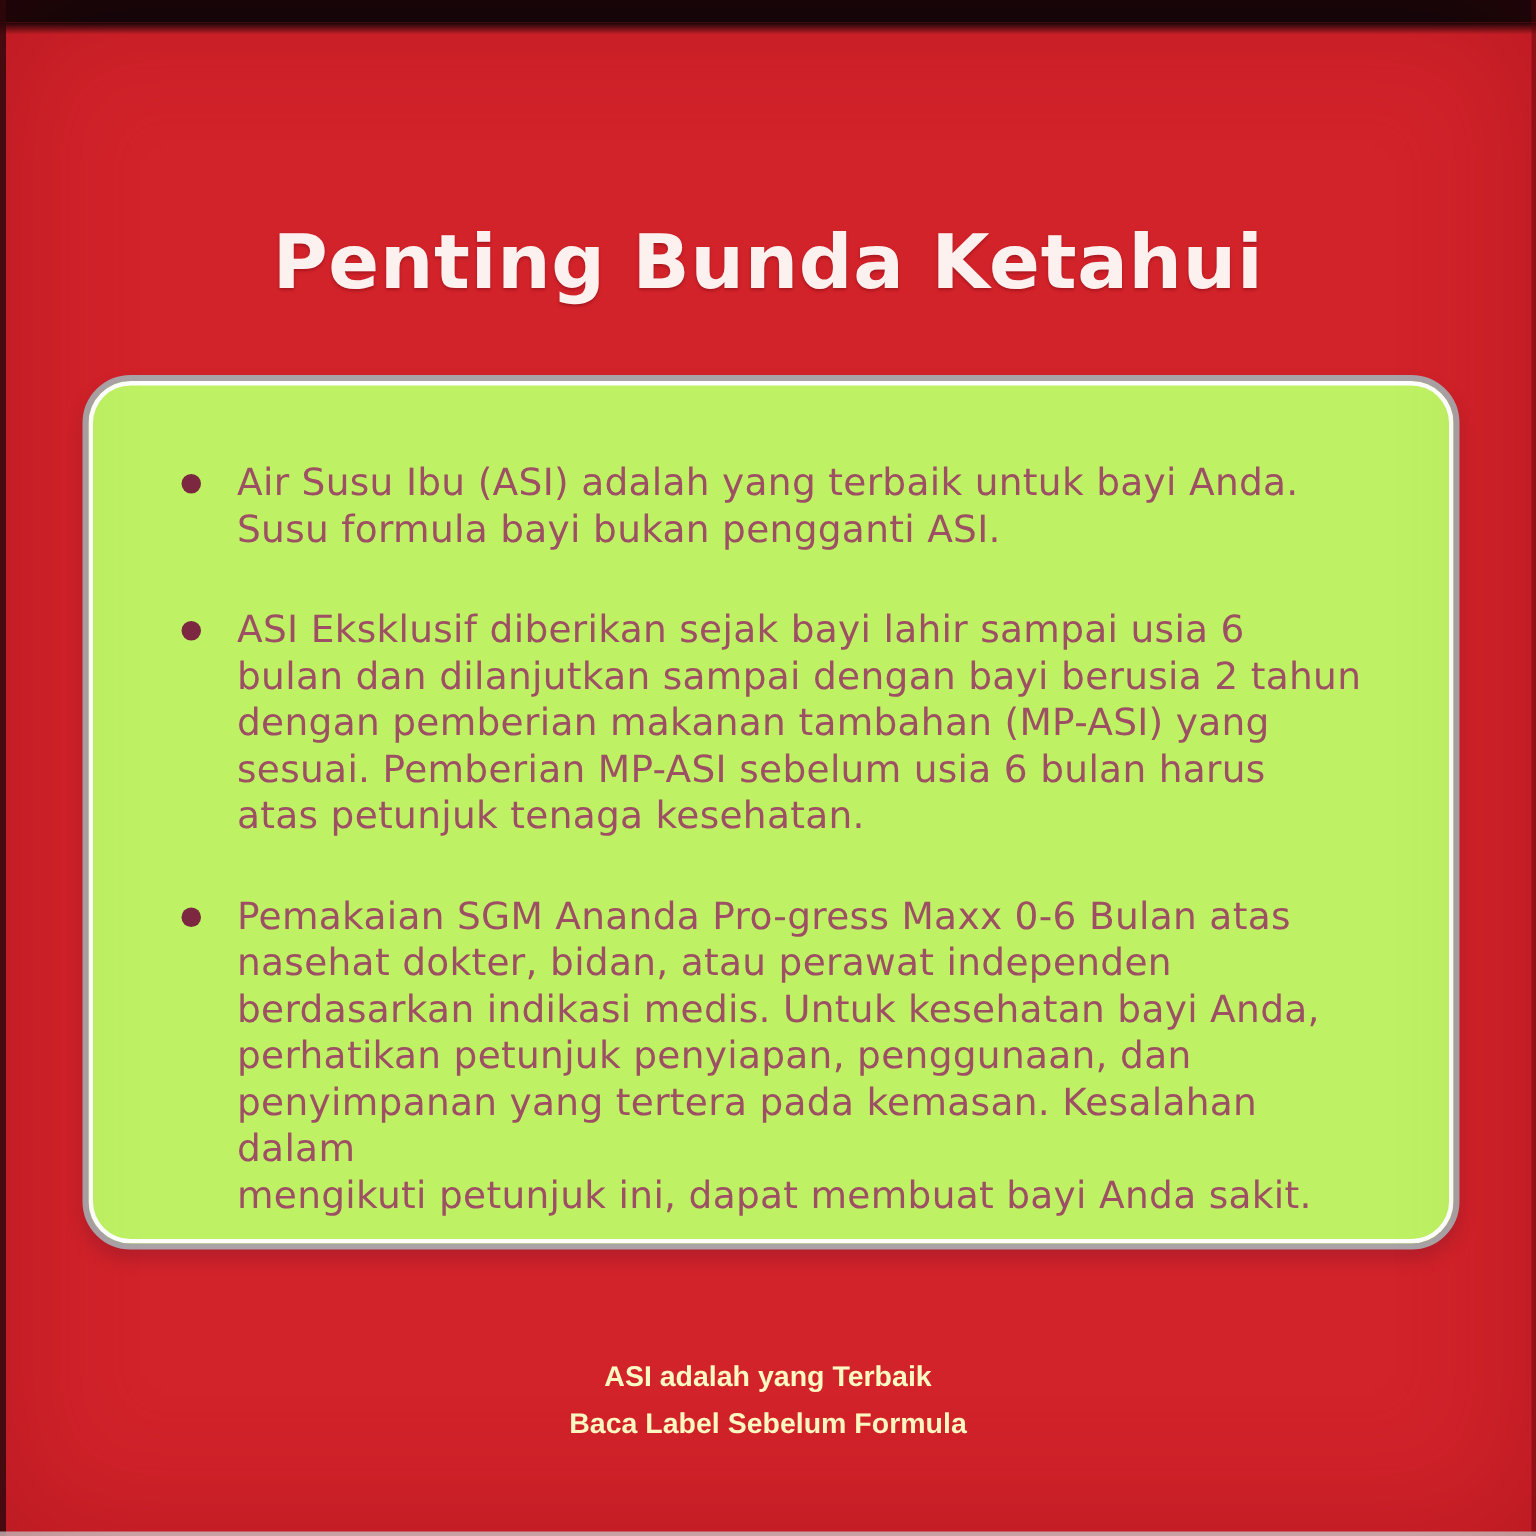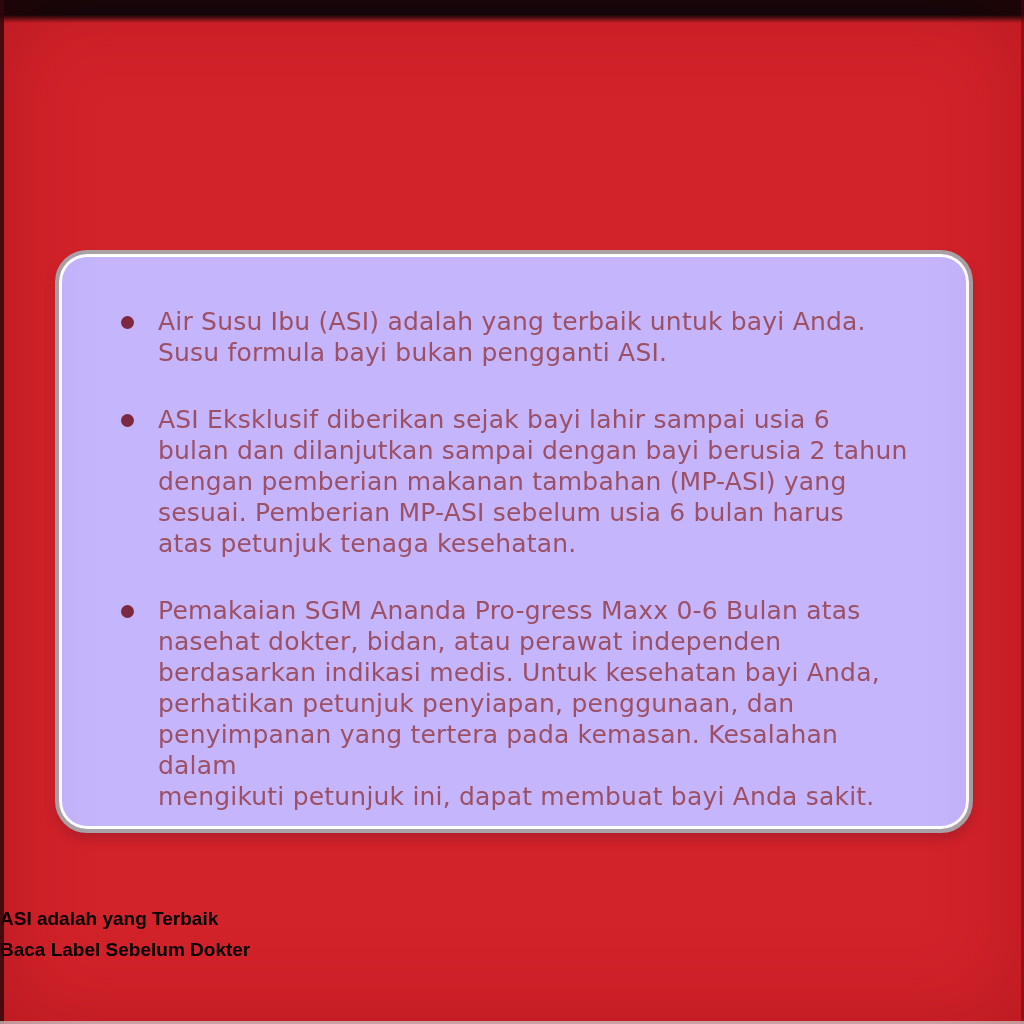--- a/index.html
+++ b/index.html
@@ -61,21 +61,21 @@
     letter-spacing: 0.5px;
     text-shadow: 0 1px 2px rgba(90, 0, 8, 0.35);
   }
   .card {
     position: absolute;
     left: 55px;
     top: 250px;
     width: 918px;
     height: 583px;
     box-sizing: border-box;
-    background: #c4b5fd;
+    background: #bef264;
     border: 4px solid #a9a2a6;
     border-radius: 32px;
     box-shadow: 0 7px 10px rgba(135, 25, 45, 0.38),
                 inset 0 0 0 3px #ffffff;
   }
   .bullet-list {
     position: absolute;
     top: 52px;
     left: 62px;
     right: 50px;
@@ -98,35 +98,37 @@
     color: #9d4f63;
     font-size: 25px;
     line-height: 31px;
     letter-spacing: 0.2px;
   }
   .page-footer {
     position: absolute;
     top: 903px;
     left: 0;
     width: 100%;
-    color: #000000;
+    text-align: center;
+    color: #fef9c3;
     font-family: "Liberation Sans", sans-serif;
     font-weight: bold;
     font-size: 19px;
     line-height: 31px;
   }
 </style>
 </head>
 <body>
 
 <div class="frame">
 
   <div class="top-bar"></div>
   <div class="top-bar-fade"></div>
 
+  <h1 class="page-title">Penting Bunda Ketahui</h1>
 
   <div class="card">
     <div class="bullet-list">
 
       <div class="bullet-item">
         <span class="bullet-dot"></span>
         <span class="bullet-text">Air Susu Ibu (ASI) adalah yang terbaik untuk bayi Anda.
 Susu formula bayi bukan pengganti ASI.</span>
       </div>
 
@@ -147,20 +149,20 @@
 perhatikan petunjuk penyiapan, penggunaan, dan
 penyimpanan yang tertera pada kemasan. Kesalahan dalam
 mengikuti petunjuk ini, dapat membuat bayi Anda sakit.</span>
       </div>
 
     </div>
   </div>
 
   <div class="page-footer">
     <div>ASI adalah yang Terbaik</div>
-    <div>Baca Label Sebelum Dokter</div>
+    <div>Baca Label Sebelum Formula</div>
   </div>
 
   <div class="left-edge"></div>
   <div class="right-edge"></div>
   <div class="bottom-edge"></div>
 
 </div>
 
 </body></html>

